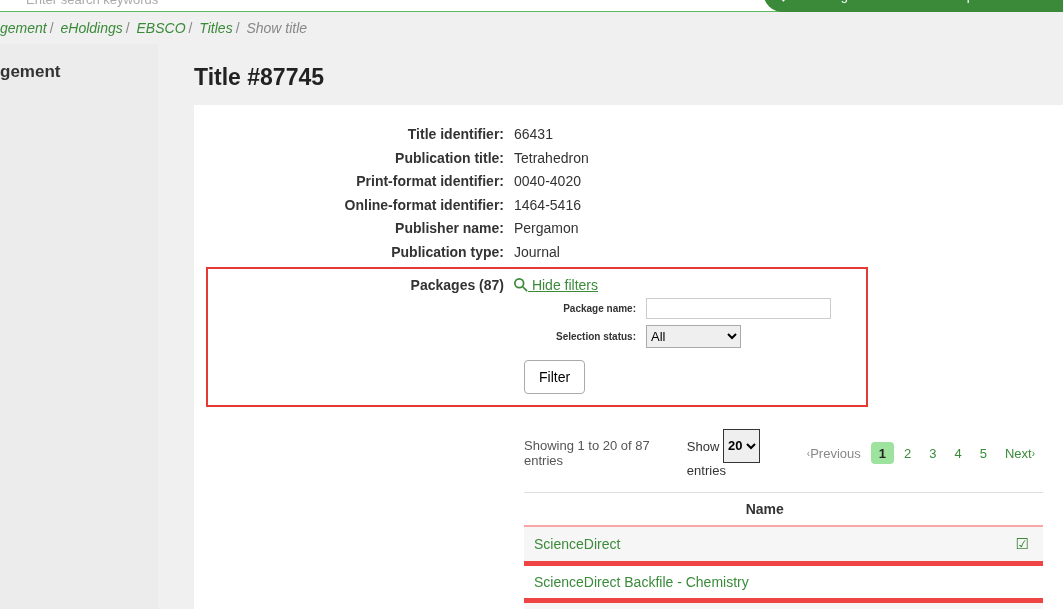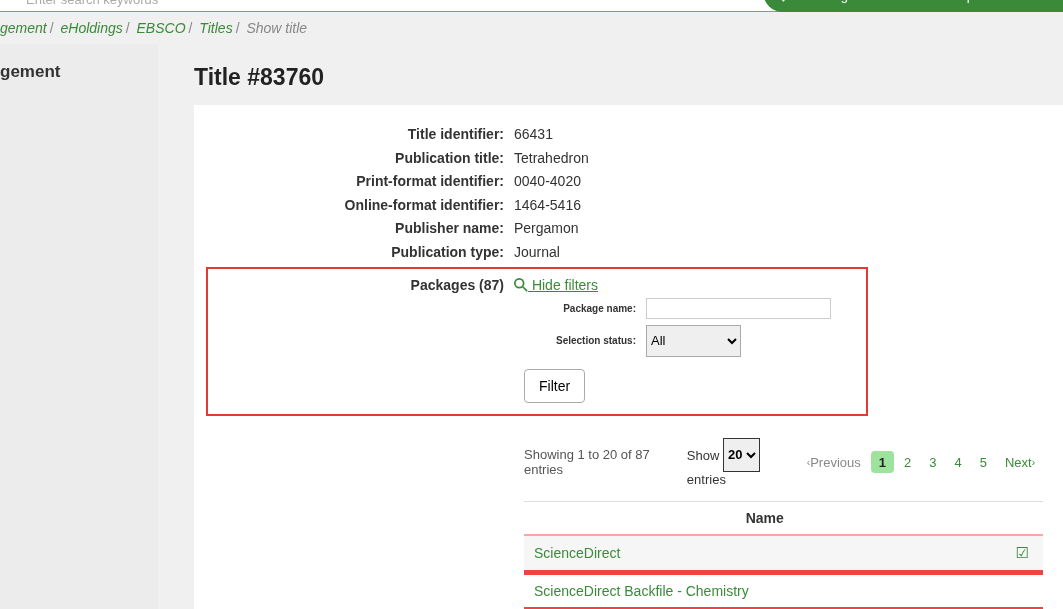--- a/index.html
+++ b/index.html
@@ -152,21 +152,21 @@
   }
   .frow input[type=text] {
     width: 185px;
     height: 21px;
     border: 1px solid #ccc;
     padding: 2px 4px;
     font-size: 13px;
   }
   .frow select {
     width: 95px;
-    height: 32px;
+    height: 23px;
     border: 1px solid #aaa;
     font-size: 13px;
   }
   .filter-btn {
     margin-left: 0;
     margin-top: 6px;
     padding: 8px 14px;
     background: #fff;
     border: 1px solid #aaa;
     border-radius: 4px;
@@ -278,21 +278,21 @@
   <span class="crumb-link">Titles</span><span class="sep">/</span>
   <span class="crumb-current">Show title</span>
 </div>
 
 <div class="layout">
   <div class="sidebar">
     <div class="sidebar-title">gement</div>
   </div>
 
   <div class="main">
-    <h1 class="page-title">Title #83760</h1>
+    <h1 class="page-title">Title #87745</h1>
 
     <div class="card">
       <div class="details">
         <div class="row">
           <dt>Title identifier:</dt>
           <dd>66431</dd>
         </div>
         <div class="row">
           <dt>Publication title:</dt>
           <dd>Tetrahedron</dd>

